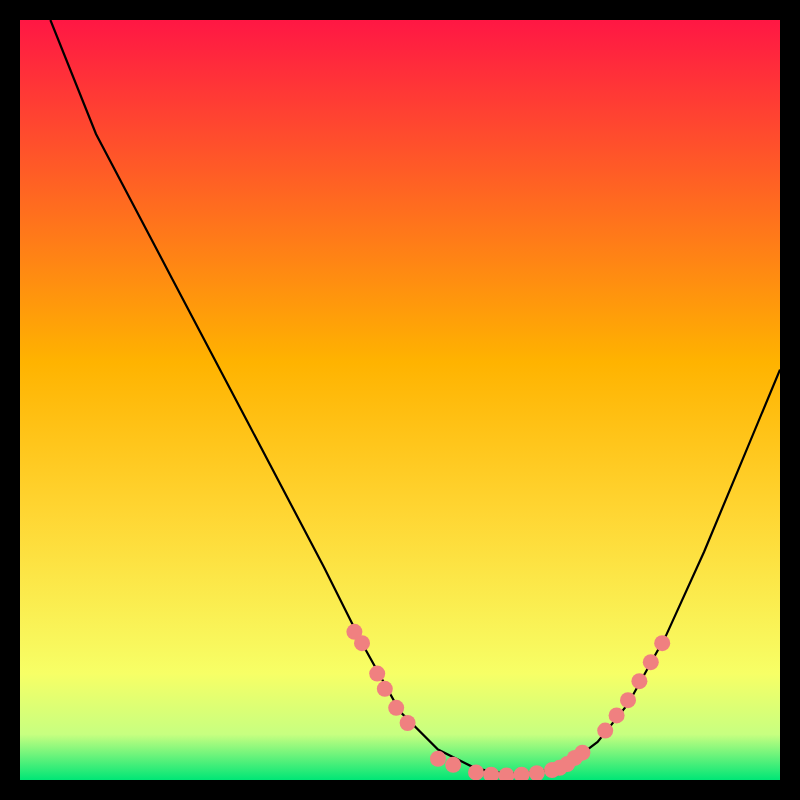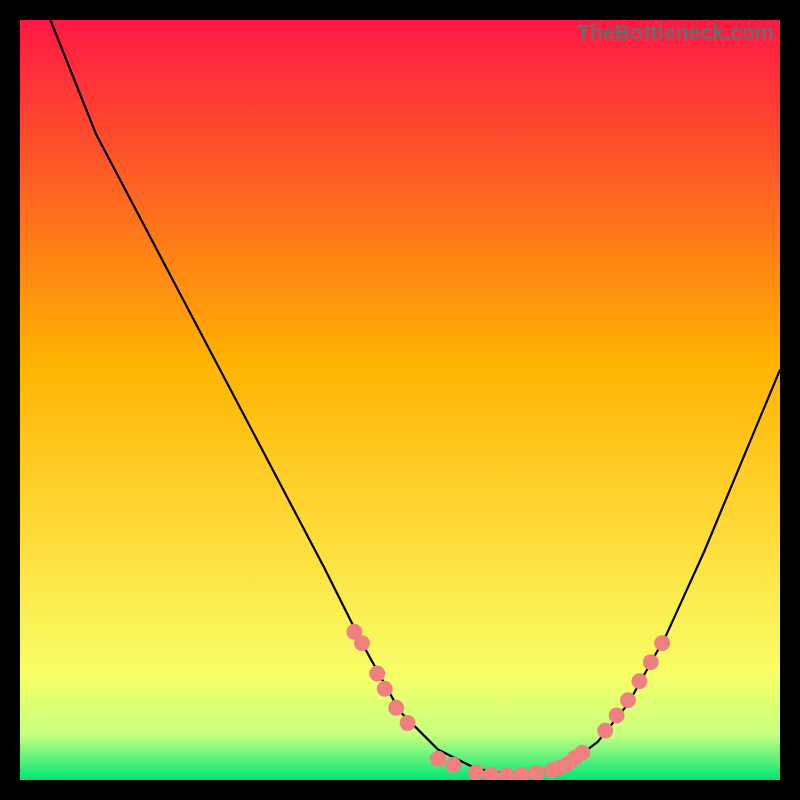--- a/index.html
+++ b/index.html
@@ -36,21 +36,20 @@
     width: 760px;
     height: 760px;
     display: block;
   }
 </style>
 </head>
 <body>
 
 <div class="frame">
   <div class="plot-area">
-    <div class="attribution">TheBottleneck.com</div>
     <svg class="chart-svg" viewBox="0 0 760 760" preserveAspectRatio="none">
       <defs>
         <linearGradient id="bg-grad" x1="0" y1="0" x2="0" y2="1">
           <stop id="g0" offset="0%" stop-color="#ff1744"></stop>
           <stop id="g1" offset="45%" stop-color="#ffb300"></stop>
           <stop id="g2" offset="65%" stop-color="#ffd633"></stop>
           <stop id="g3" offset="86%" stop-color="#f7ff66"></stop>
           <stop id="g4" offset="94%" stop-color="#c7ff80"></stop>
           <stop id="g5" offset="100%" stop-color="#00e676"></stop>
         </linearGradient>

